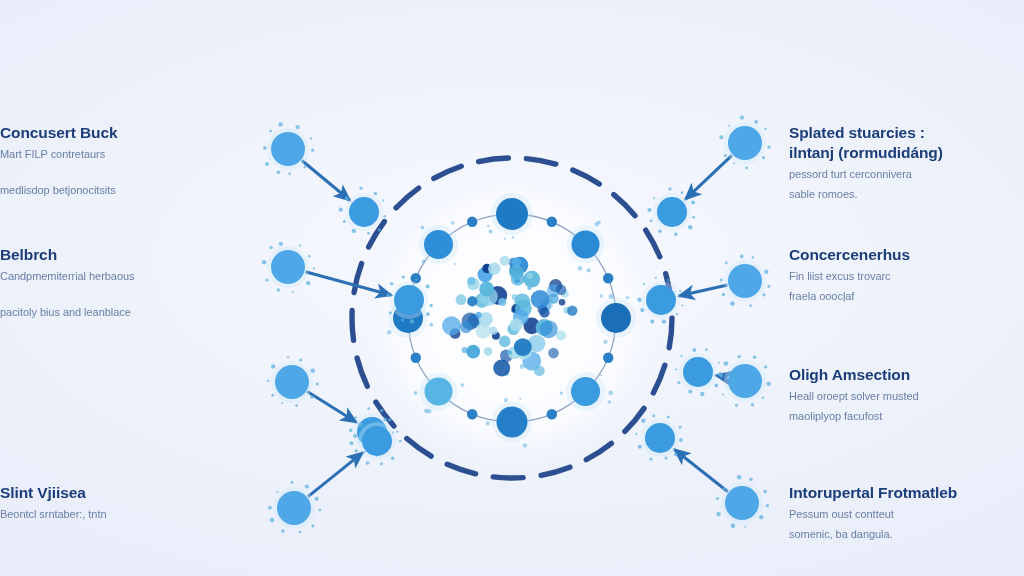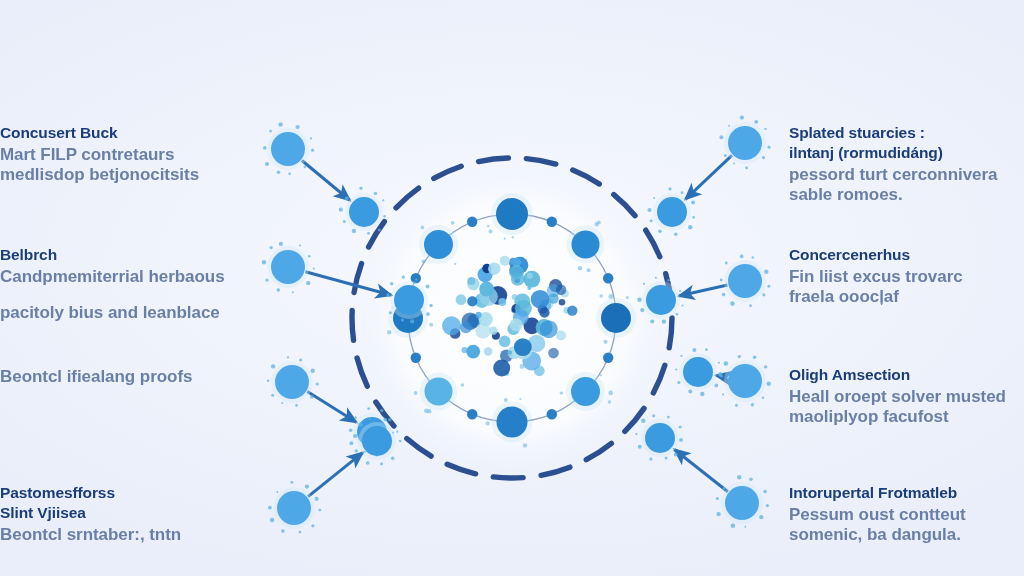--- a/index.html
+++ b/index.html
@@ -71,25 +71,24 @@
 
   .item-title {
     color: #1b3d7a;
     font-weight: bold;
     font-size: 15.5px;
     line-height: 20px;
     letter-spacing: -0.1px;
   }
   .item-body {
     color: #6a7fa6;
-    font-size: 17px;
+    font-size: 11px;
     line-height: 19.5px;
     margin-top: 2px;
     letter-spacing: -0.05px;
-    font-weight: bold;
   }
 </style>
 </head>
 <body>
 
 <div id="stage">
 
 
   <svg id="center-graphic" viewBox="0 0 1024 576">
     <defs>
@@ -455,32 +454,30 @@
         <circle cx="653.7" cy="415.7" r="1.5" fill="#5fb3e0" opacity="0.75"></circle>
         <circle cx="668.3" cy="417.1" r="1.4" fill="#5fb3e0" opacity="0.75"></circle>
         <circle cx="680.1" cy="427.0" r="1.6" fill="#5fb3e0" opacity="0.75"></circle>
       </g>
   </svg>
 
   <div class="col col-left">
     <div class="item" style="top:123px">
       <div class="item-title">Concusert Buck</div>
       <div class="item-body">Mart FILP contretaurs</div>
-      <div class="item-body" style="margin-top:0">medlisdop betjonocitsits</div>
+      <div class="item-body" style="margin-top:16px">medlisdop betjonocitsits</div>
     </div>
     <div class="item" style="top:245px">
       <div class="item-title">Belbrch</div>
       <div class="item-body">Candpmemiterrial herbaous</div>
       <div class="item-body" style="margin-top:16px">pacitoly bius and leanblace</div>
     </div>
     <div class="item" style="top:365px">
-      <div class="item-body">Beontcl ifiealang proofs</div>
     </div>
     <div class="item" style="top:483px">
-      <div class="item-title">Pastomesfforss</div>
       <div class="item-title">Slint Vjiisea</div>
       <div class="item-body">Beontcl srntaber:, tntn</div>
     </div>
   </div>
 
   <div class="col col-right">
     <div class="item" style="top:123px">
       <div class="item-title">Splated stuarcies :</div>
       <div class="item-title">ilntanj (rormudidáng)</div>
       <div class="item-body">pessord turt cerconnivera</div>

